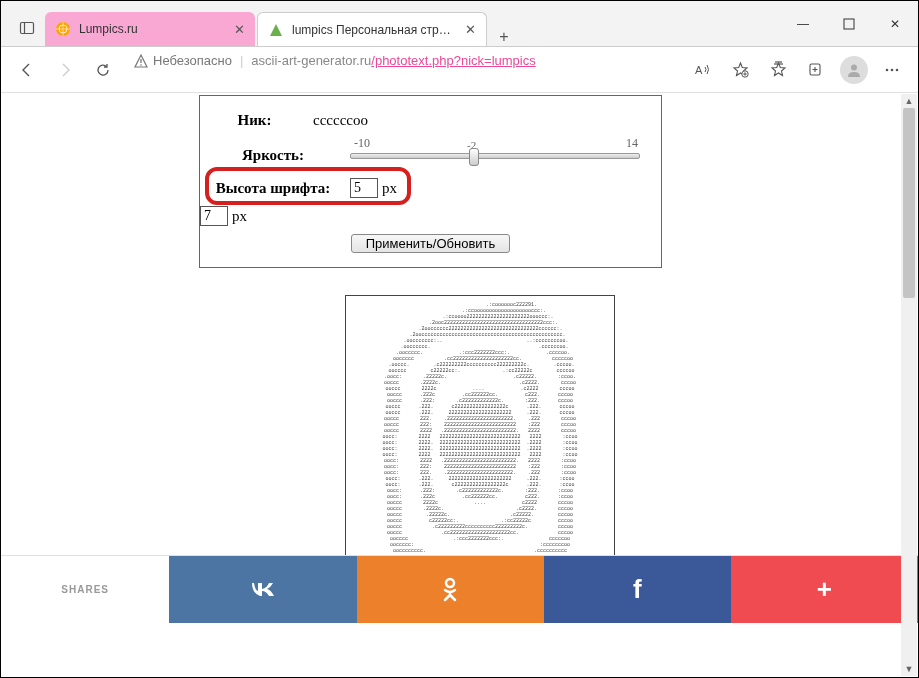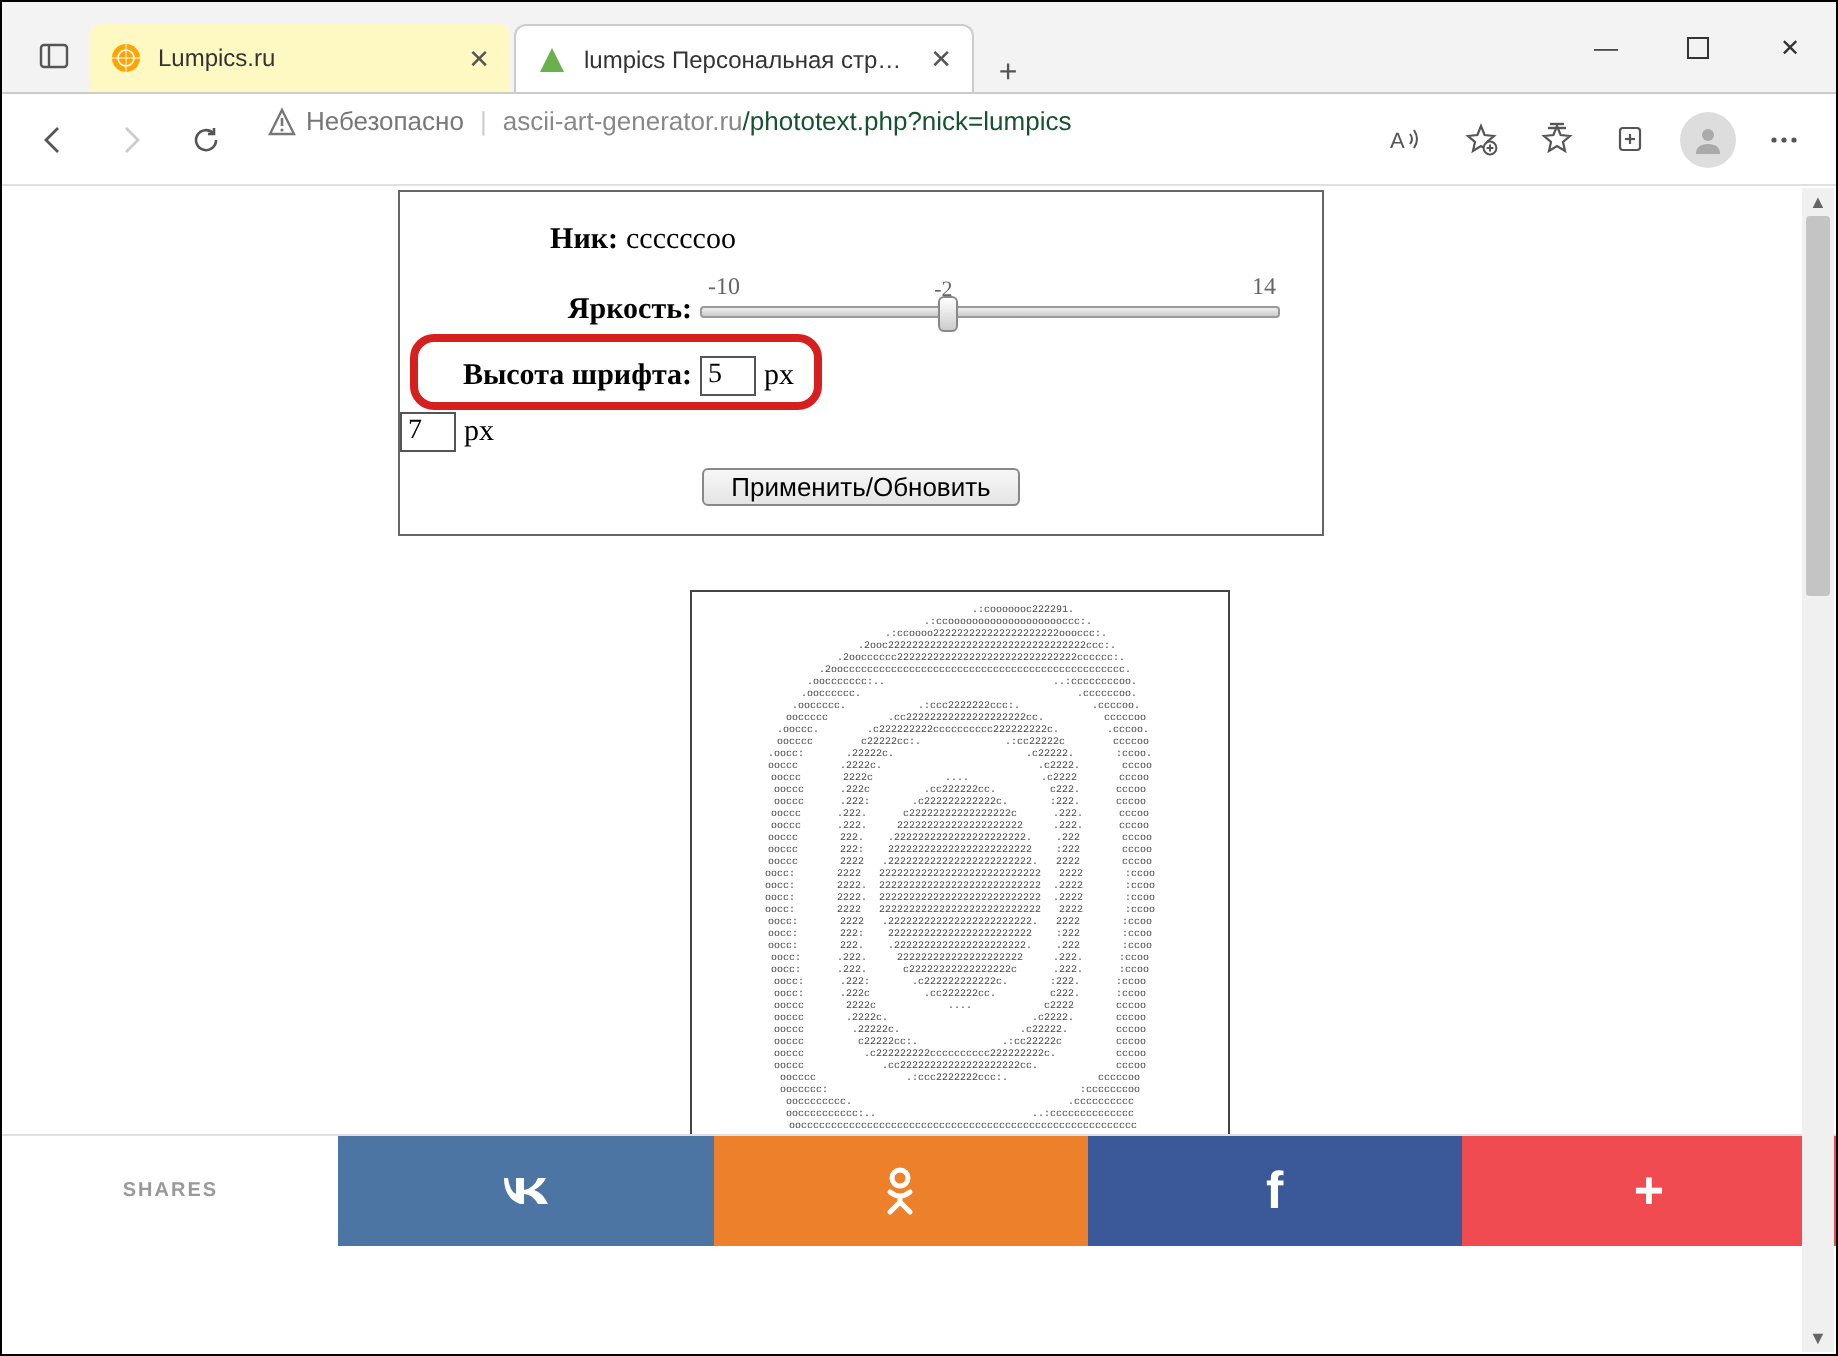--- a/index.html
+++ b/index.html
@@ -41,21 +41,21 @@
     padding: 0 10px;
     font-size: 12px;
     color: #333;
     gap: 8px;
     min-width: 210px;
     max-width: 230px;
     border-top-left-radius: 6px;
     border-top-right-radius: 6px;
     margin-right: 2px;
   }
-  .tab.inactive { background: #fef9c3; }
+  .tab.inactive { background: #f9a8d4; }
   .tab.active { background: #fff; border: 1px solid #ccc; border-bottom: none; }
   .tab .favicon { width: 16px; height: 16px; flex-shrink: 0; }
   .tab .title { flex: 1; white-space: nowrap; overflow: hidden; text-overflow: ellipsis; }
   .tab .close { font-size: 13px; color: #555; }
   .newtab { width: 30px; display: flex; align-items: center; justify-content: center; color: #555; font-size: 16px; }
   .win-controls { display: flex; }
   .win-btn { width: 46px; height: 46px; display: flex; align-items: center; justify-content: center; color: #333; font-size: 12px; }
   
   .toolbar {
     height: 46px;
@@ -79,21 +79,21 @@
     height: 34px;
     display: flex;
     align-items: flex-start;
     padding: 0 10px;
     font-size: 13px;
     color: #555;
     gap: 8px;
   }
   .addr .secure { color: #777; font-size: 13px; display: flex; align-items: center; gap: 4px; }
   .addr .url { color: #888; white-space: nowrap; }
-  .addr .url .path { color: #14532d; }
+  .addr .url .path { color: #ec4899; text-decoration: underline; }
   .avatar {
     width: 28px; height: 28px;
     border-radius: 50%;
     background: #ddd;
     display: flex; align-items: center; justify-content: center;
     color: #999;
   }
   
   .content {
     position: relative;
@@ -112,21 +112,21 @@
   }
   .form-row {
     display: flex;
     align-items: center;
     font-family: "Times New Roman", serif;
     font-size: 15px;
     margin: 6px 0;
   }
   .form-row .label {
     width: 150px;
-    text-align: right;
+    text-align: center;
     font-weight: bold;
     padding-right: 4px;
   }
   .form-row .value { font-family: "Times New Roman", serif; }
   .slider-wrap {
     display: flex;
     align-items: flex-end;
     gap: 4px;
     font-size: 12px;
     color: #666;
@@ -200,21 +200,21 @@
     font-size: 5px;
     line-height: 6px;
     color: #444;
     white-space: pre;
     text-align: center;
   }
   
   .sharebar {
     position: absolute;
     left: 0; right: 0; bottom: 0;
-    height: 56px;
+    height: 68px;
     display: flex;
     border-top: 1px solid #e0e0e0;
   }
   .share-seg {
     flex: 1;
     display: flex;
     align-items: center;
     justify-content: center;
     color: #fff;
     font-size: 20px;

